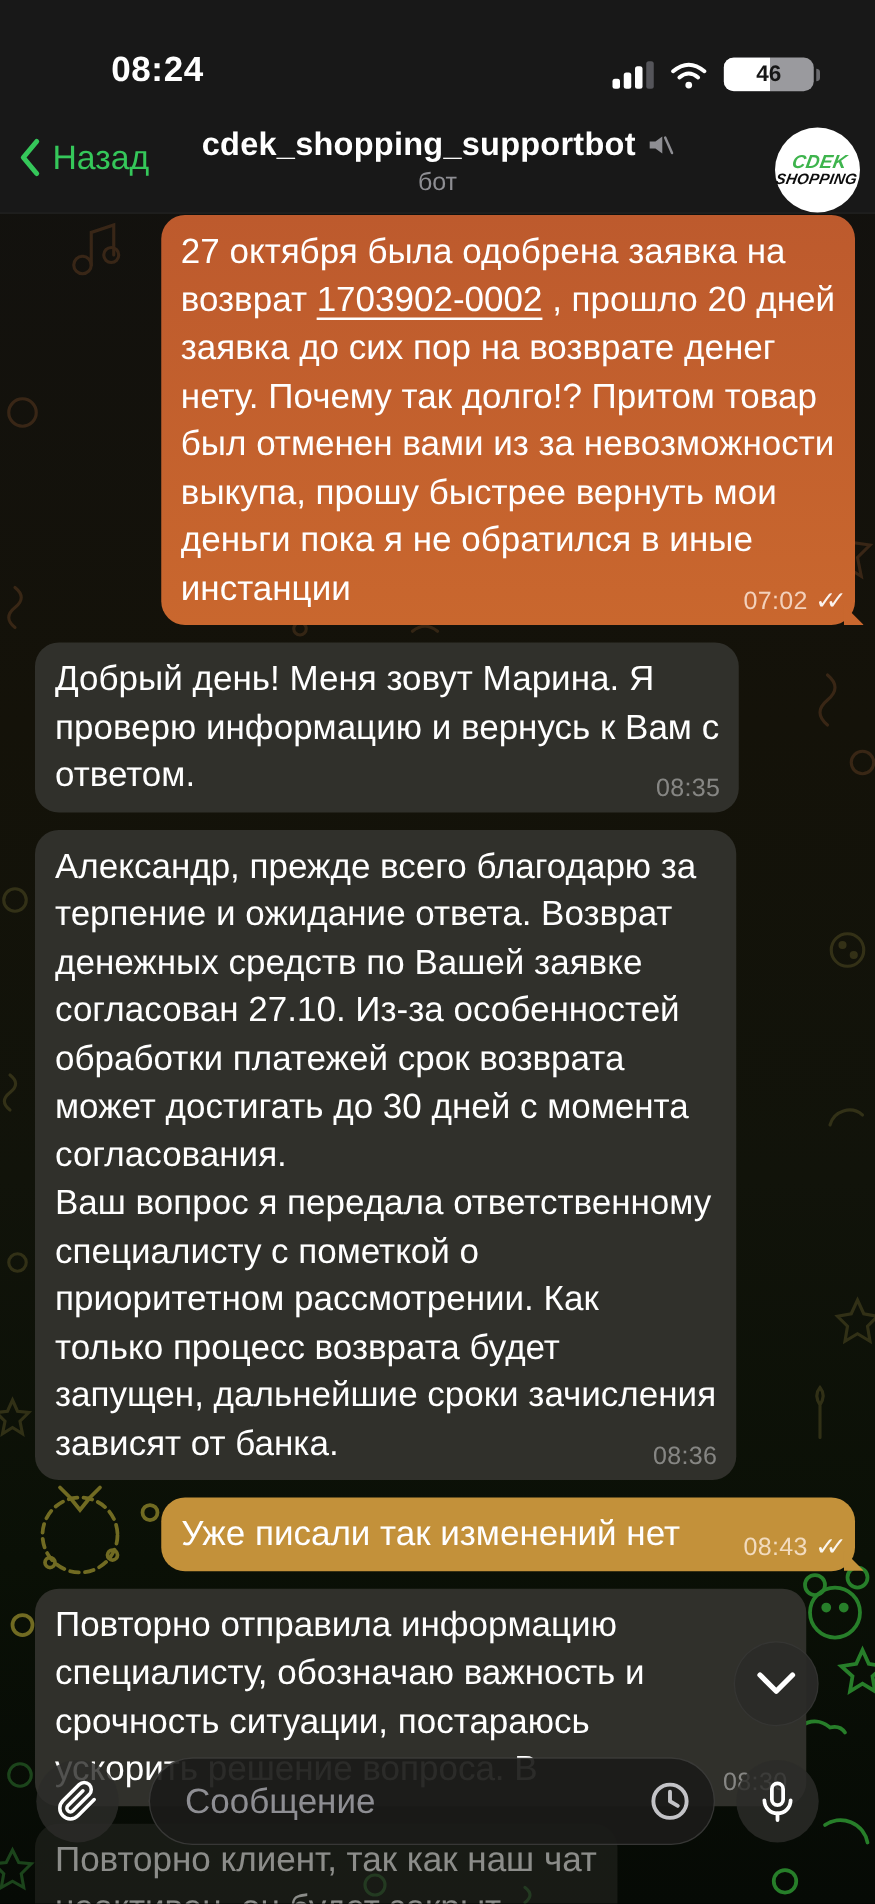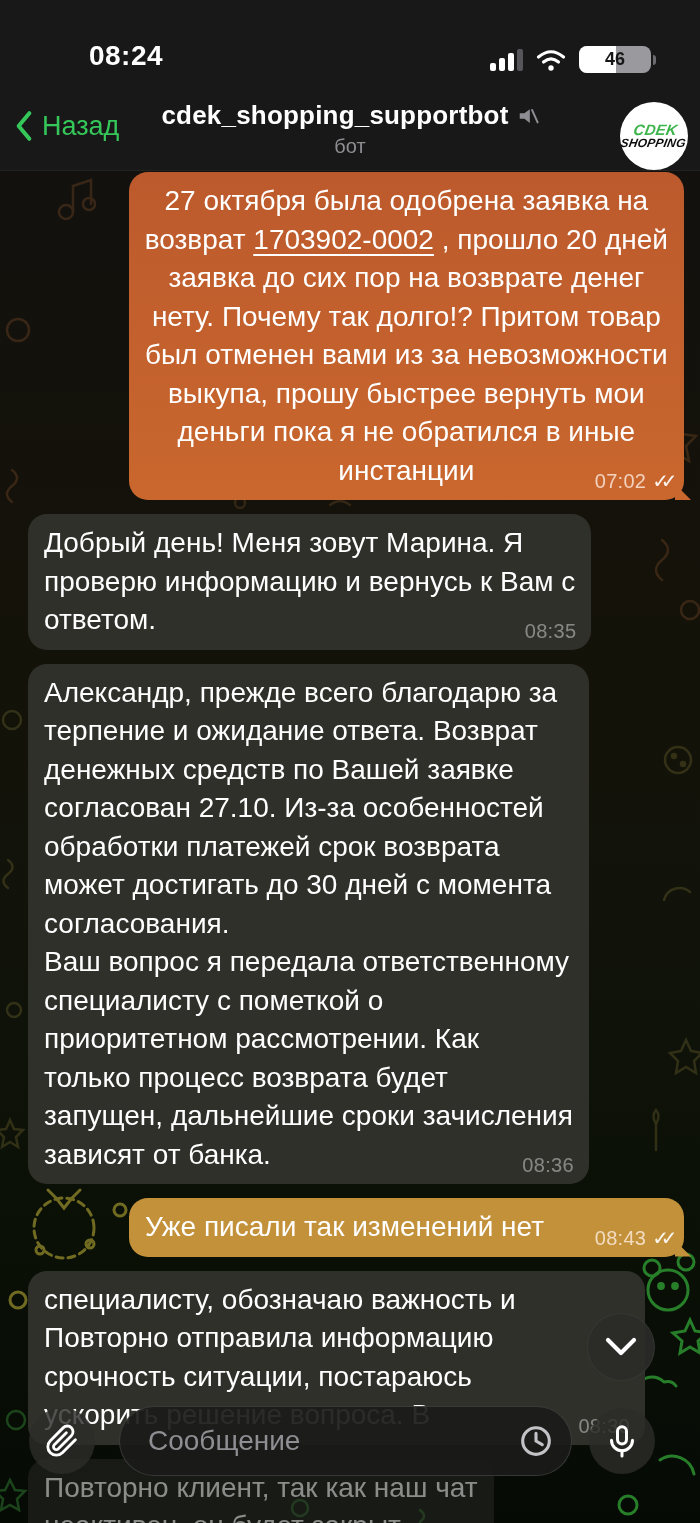--- a/index.html
+++ b/index.html
@@ -36,21 +36,21 @@
   .avatar .logo{transform:skewX(-10deg);text-align:center;line-height:1.02;}
   .avatar .l1{font-size:15px;font-weight:800;font-style:italic;color:#3eb44d;letter-spacing:.3px;}
   .avatar .l2{font-size:12px;font-weight:800;font-style:italic;color:#0d0d0d;letter-spacing:.2px;}
   
   .chat{position:absolute;top:172px;left:0;right:0;z-index:10;display:flex;flex-direction:column;}
   .bubble{position:relative;width:max-content;max-width:632px;border-radius:19px;
     padding:10px 16px;margin-bottom:14px;font-size:28px;line-height:38.5px;color:#fff;}
   .bubble .line{white-space:nowrap;}
   .in{background:#30302b;margin-left:28px;}
   .out{margin-left:auto;margin-right:16px;}
-  .orange{background:linear-gradient(180deg,#bd5a2d 0%,#c9672e 100%);text-align:center;}
+  .orange{background:linear-gradient(180deg,#bd5a2d 0%,#c9672e 100%);}
   .gold{background:#c3913a;}
   .out::after{content:"";position:absolute;right:-7px;bottom:0;width:16px;height:16px;
     clip-path:polygon(0 0,100% 100%,0 100%);}
   .orange::after{background:#c9672e;}
   .gold::after{background:#c3913a;}
   .msg-link{text-decoration:underline;text-underline-offset:5px;cursor:pointer;}
   .time{position:absolute;right:15px;bottom:9px;font-size:20px;line-height:20px;
     color:rgba(255,240,228,.78);letter-spacing:.3px;}
   .in .time{color:rgba(255,255,255,.42);}
   .checks{margin-left:6px;letter-spacing:-.42em;color:rgba(255,255,255,.92);font-size:20px;}
@@ -173,22 +173,22 @@
         <div class="line"><span>только процесс возврата будет</span></div>
         <div class="line"><span>запущен, дальнейшие сроки зачисления</span></div>
         <div class="line"><span>зависят от банка.</span></div>
         <span class="time">08:36</span>
       </div>
       <div class="bubble out gold pad-time">
         <div class="line"><span>Уже писали так изменений нет</span></div>
         <span class="time">08:43<span class="checks">✓✓</span></span>
       </div>
       <div class="bubble in" style="min-width: 585px;">
+        <div class="line"><span>Повторно отправила информацию</span></div>
         <div class="line"><span>специалисту, обозначаю важность и</span></div>
-        <div class="line"><span>Повторно отправила информацию</span></div>
         <div class="line"><span>срочность ситуации, постараюсь</span></div>
         <div class="line"><span>ускорить решение вопроса. В</span></div>
         <span class="time">08:30</span>
       </div>
       <div class="bubble in dim">
         <div class="line"><span>Повторно клиент, так как наш чат</span></div>
         <div class="line"><span>неактивен, он будет закрыт</span></div>
       </div>
     </div>
 

